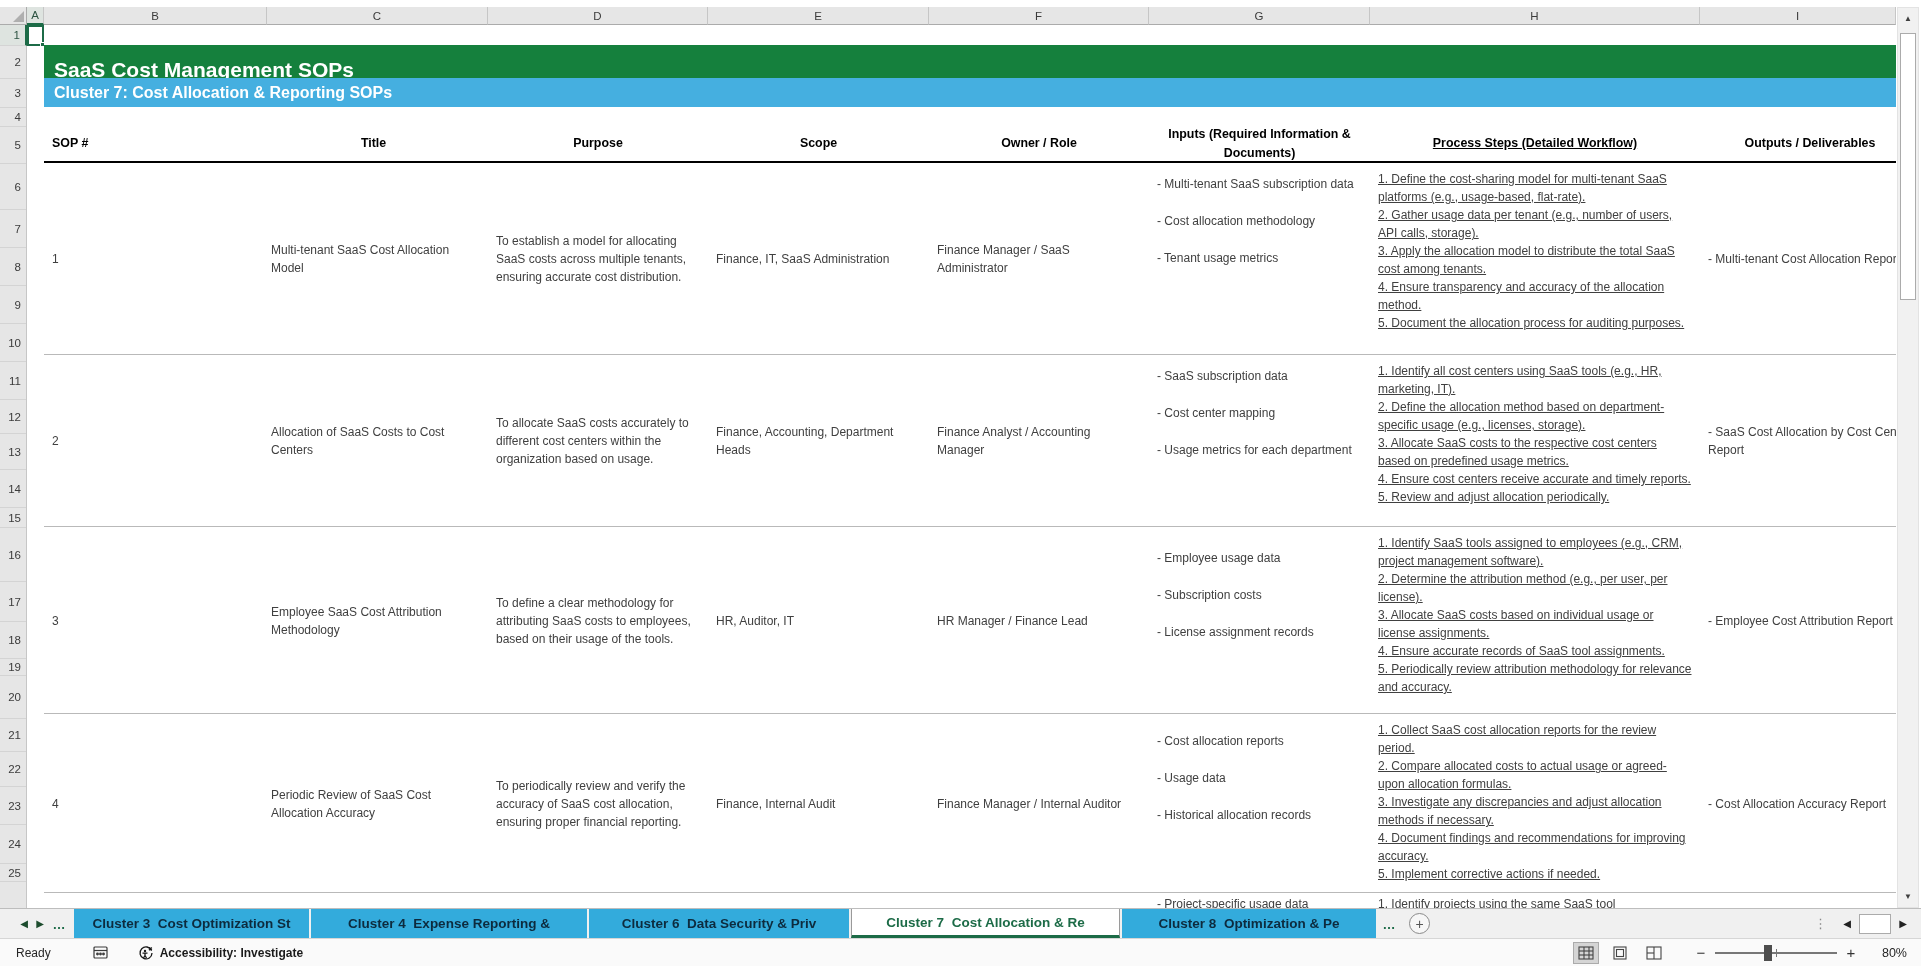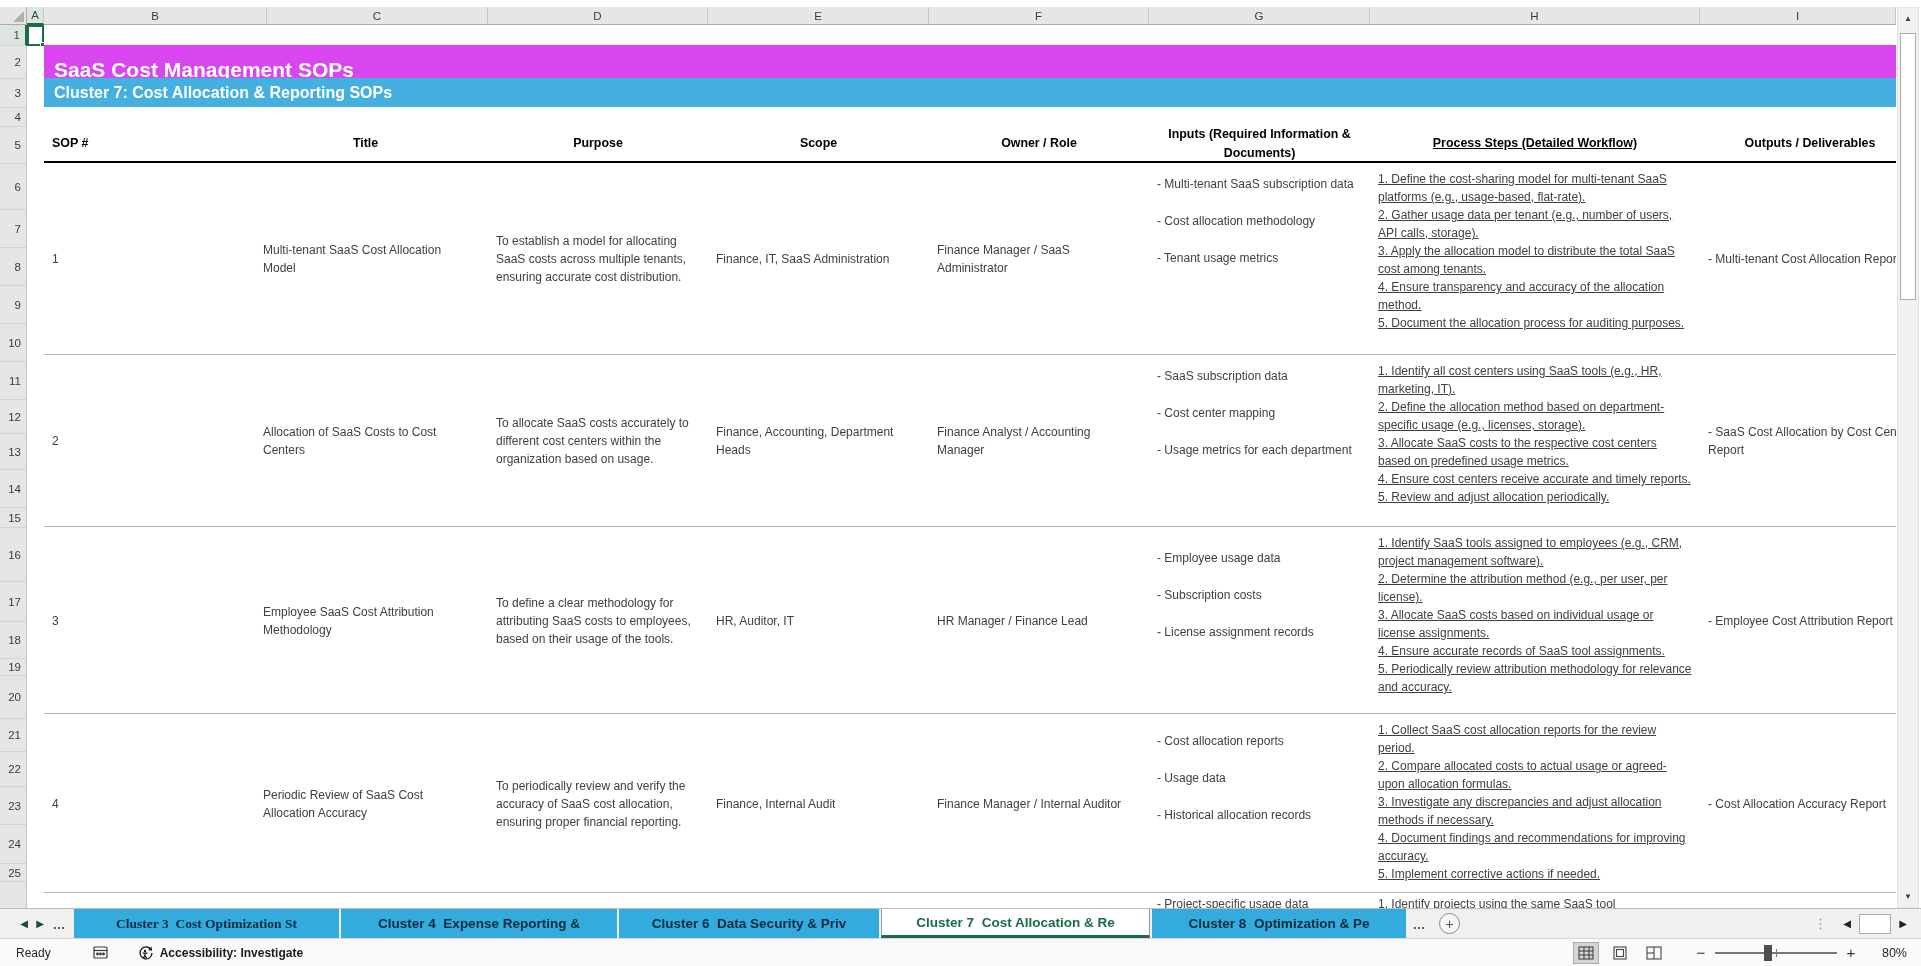--- a/index.html
+++ b/index.html
@@ -56,30 +56,30 @@
   .gutter div:nth-child(24){height:39px;}
   .gutter div:nth-child(25){height:18px;}
 
   
   .sheet{position:absolute;left:27px;top:25px;width:1869px;height:883px;background:#fff;overflow:hidden;}
   .sel-a1{position:absolute;left:0;top:0;width:17px;height:21px;border:2px solid #1C6B47;}
   .handle{position:absolute;right:-3px;bottom:-3px;width:5px;height:5px;background:#1C6B47;border:1px solid #fff;}
 
   .bar{position:absolute;left:17px;right:0;display:flex;align-items:center;padding-left:10px;
        color:#fff;font-weight:700;white-space:pre;}
-  .navy{top:20px;height:50px;background:#d946ef;font-size:21px;}
+  .navy{top:20px;height:50px;background:#15803d;font-size:21px;}
   .sky{top:53px;height:29px;background:#45AFE0;font-size:16px;}
 
   .thead{position:absolute;left:0;top:101px;height:35px;width:100%;}
   .hline{position:absolute;left:17px;right:0;top:136px;height:2px;background:#000;}
 
   .cell{position:absolute;top:0;bottom:0;padding:0 8px;font-size:12px;line-height:1.5;color:#404040;overflow:hidden;}
   .vc{display:flex;align-items:center;}
   .c-sop{left:17px;width:223px;}
-  .c-title{left:228px;width:221px;}
+  .c-title{left:236px;width:221px;}
   .c-purpose{left:461px;width:220px;}
   .c-scope{left:681px;width:221px;}
   .c-owner{left:902px;width:220px;}
   .c-inputs{left:1122px;width:221px;padding-top:12px;}
   .c-steps{left:1343px;width:330px;padding-top:7px;text-decoration:underline;}
   .c-outputs{left:1673px;width:220px;}
   .input-line{margin-bottom:19px;}
   .step-line{margin:0;}
   .thead .cell{font-weight:700;font-size:12.4px;color:#000;display:flex;align-items:center;
        justify-content:center;text-align:center;padding:0 6px;}
@@ -104,21 +104,21 @@
 
   
   .tabbar{position:absolute;left:0;top:908px;width:1921px;height:30px;background:#F0F0F0;
           border-top:1px solid #BDBDBD;display:flex;align-items:stretch;}
   .tb-arrow{width:16px;display:flex;align-items:center;justify-content:center;font-size:10px;color:#1c4c2d;}
   .tb-first{margin-left:16px;}
   .tb-ellipsis{width:22px;display:flex;align-items:flex-end;justify-content:center;font-size:13px;
           font-weight:700;color:#1c6b47;padding-bottom:6px;}
   .tab{display:flex;align-items:center;justify-content:center;margin-right:2px;font-size:13.5px;font-weight:600;
           color:#0D2B3E;background:#33ABDC;overflow:hidden;white-space:pre;}
-  .t0{width:265px;margin-left:4px;font-family:Liberation Serif, serif;} .t1{width:276px;} .t2{width:259px;} .t3{width:260px;}
+  .t0{width:235px;margin-left:4px;} .t1{width:276px;} .t2{width:259px;} .t3{width:260px;}
   .t4{width:269px;} .t5{width:254px;}
   .tab.active{background:#fff;color:#1C6B47;border-bottom:3px solid #1C6B47;border-left:1px solid #9a9a9a;
           border-right:1px solid #9a9a9a;font-weight:700;}
   .tb-add{width:21px;height:21px;align-self:center;border:1px solid #8a8a8a;border-radius:50%;display:flex;
           align-items:center;justify-content:center;font-size:14px;color:#555;margin:0 9px;background:#F7F7F7;}
   .tb-right{margin-left:auto;display:flex;align-items:stretch;padding-right:8px;}
   .tb-more{align-self:center;color:#8a8a8a;font-size:13px;margin:0 10px;}
   .hs-btn{width:20px;display:flex;align-items:center;justify-content:center;font-size:10px;color:#222;}
   .hs-thumb{width:32px;height:20px;align-self:center;background:#fff;border:1px solid #ABABAB;margin:0 2px;}
 

